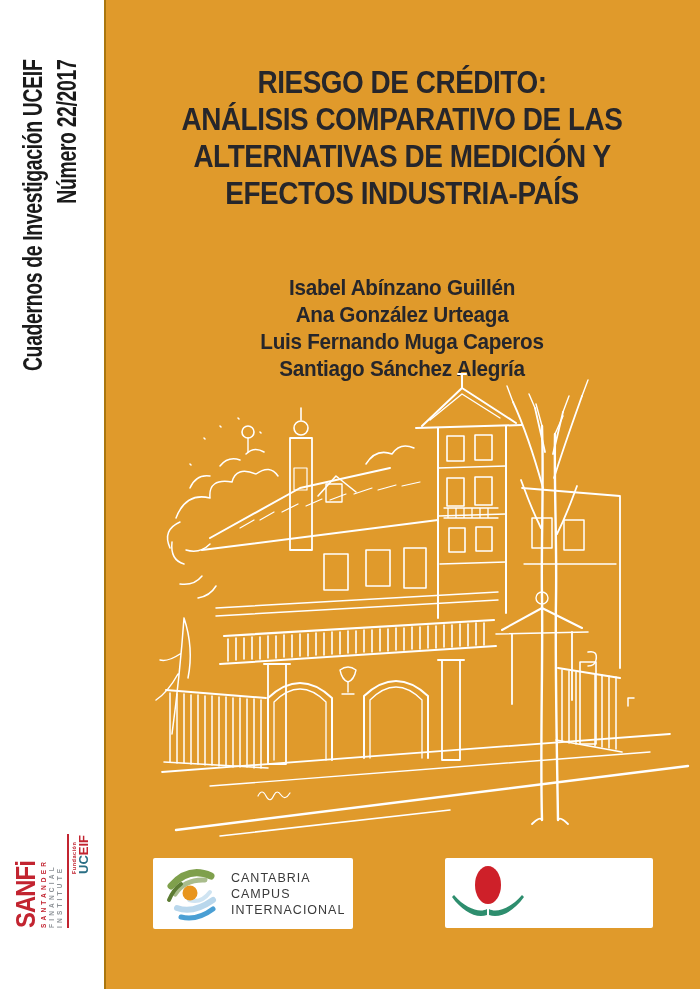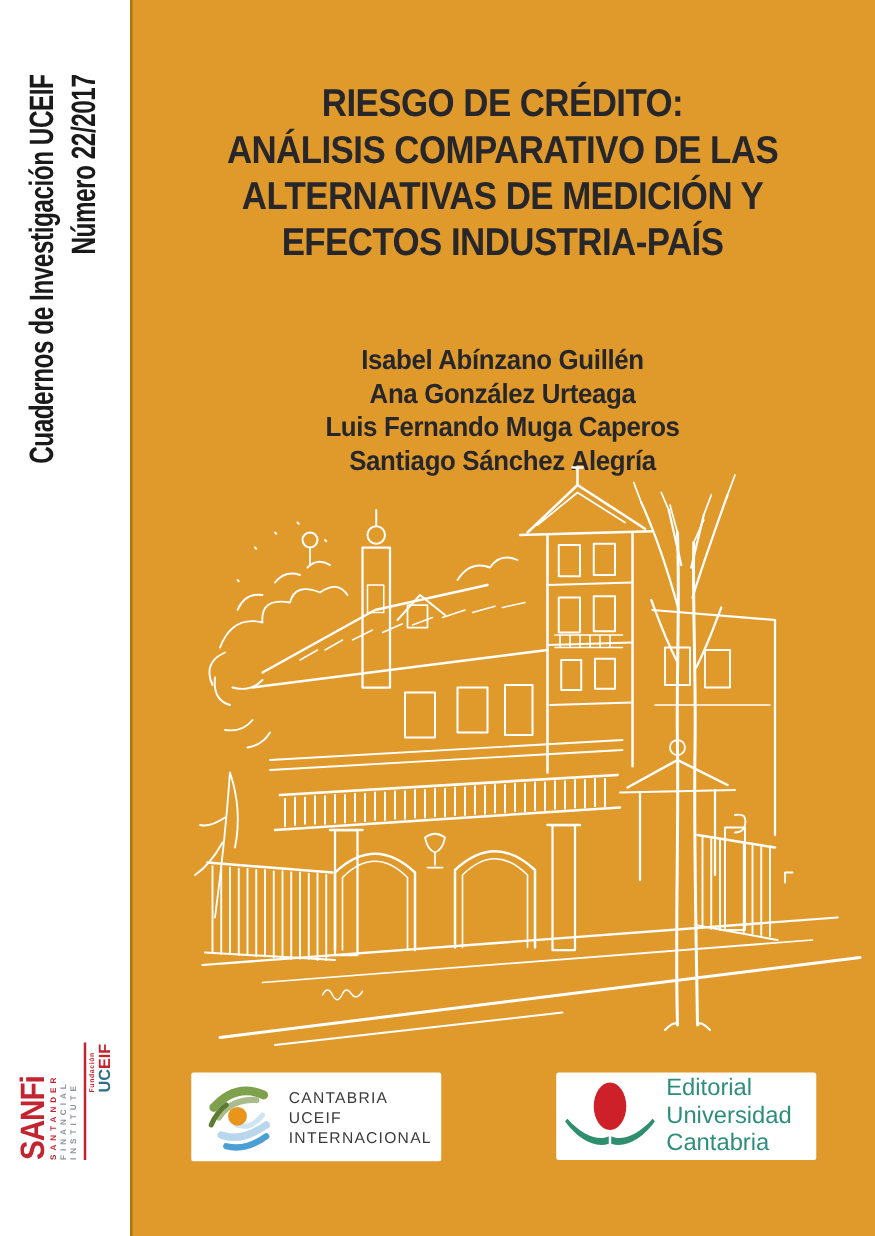--- a/index.html
+++ b/index.html
@@ -205,31 +205,26 @@
         <path d="M12 32 Q22 17 42 18" stroke="#A9BC8C" stroke-width="5"></path>
         <path d="M6 38 Q10 28 18 22" stroke="#5D7C33" stroke-width="4"></path>
         <path d="M14 46 Q30 52 50 38" stroke="#B9D7EC" stroke-width="6"></path>
         <path d="M18 55 Q34 59 50 47" stroke="#4A9FD4" stroke-width="5"></path>
         <path d="M26 38 Q38 42 47 30" stroke="#CFE4F2" stroke-width="4"></path>
         <circle cx="27" cy="31" r="7.5" fill="#E8951E" stroke="none"></circle>
       </g>
     </svg>
     <div class="campus-text">
       <div>CANTABRIA</div>
-      <div>UCEIF</div>
+      <div>CAMPUS</div>
       <div>INTERNACIONAL</div>
     </div>
   </div>
 
   <div class="editorial-box">
     <svg width="78" height="60" viewBox="0 0 78 60" aria-hidden="true" style="margin-left:4px;">
       <ellipse cx="39" cy="22" rx="13" ry="19" fill="#CE2029"></ellipse>
       <path d="M5 32 C 17 46, 31 50, 38 46 L 38 52 C 27 56, 13 48, 3 34 Z" fill="#2E8E6E"></path>
       <path d="M73 32 C 61 46, 47 50, 40 46 L 40 52 C 51 56, 65 48, 75 34 Z" fill="#2E8E6E"></path>
     </svg>
-    <div class="editorial-text">
-      <div>Editorial</div>
-      <div>Universidad</div>
-      <div>Cantabria</div>
-    </div>
   </div>
 
 </div>
 
 </body></html>

